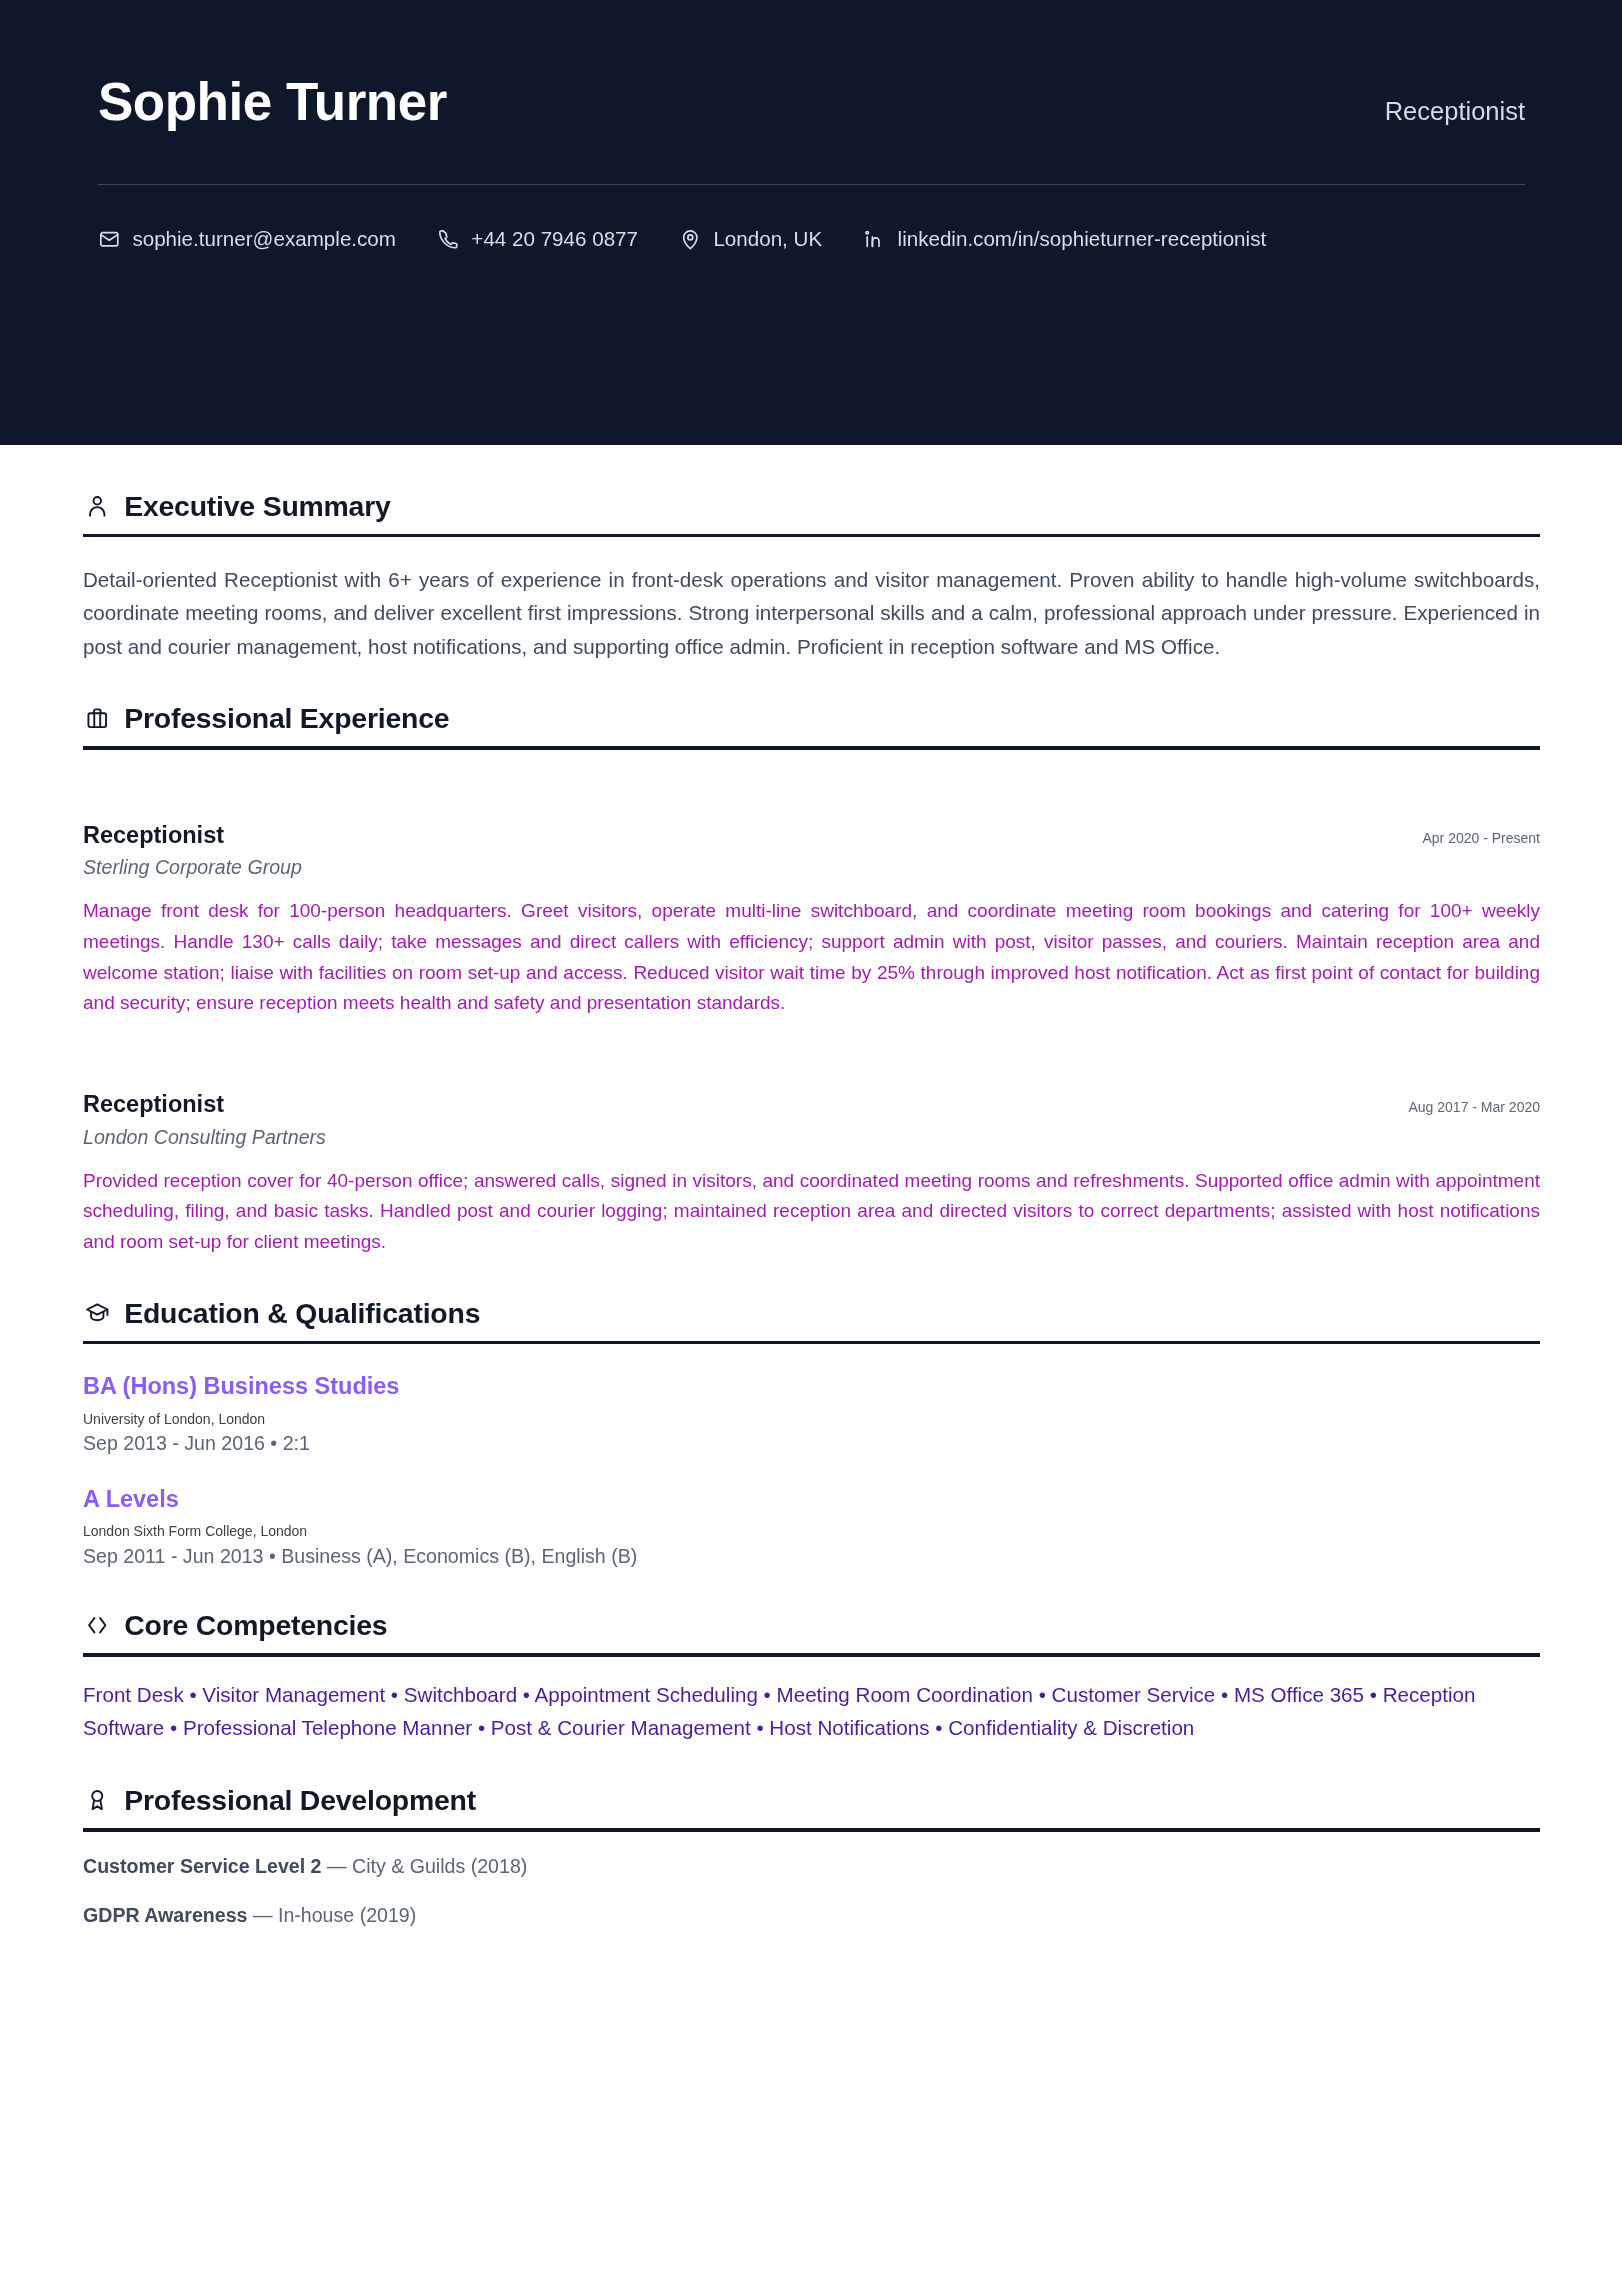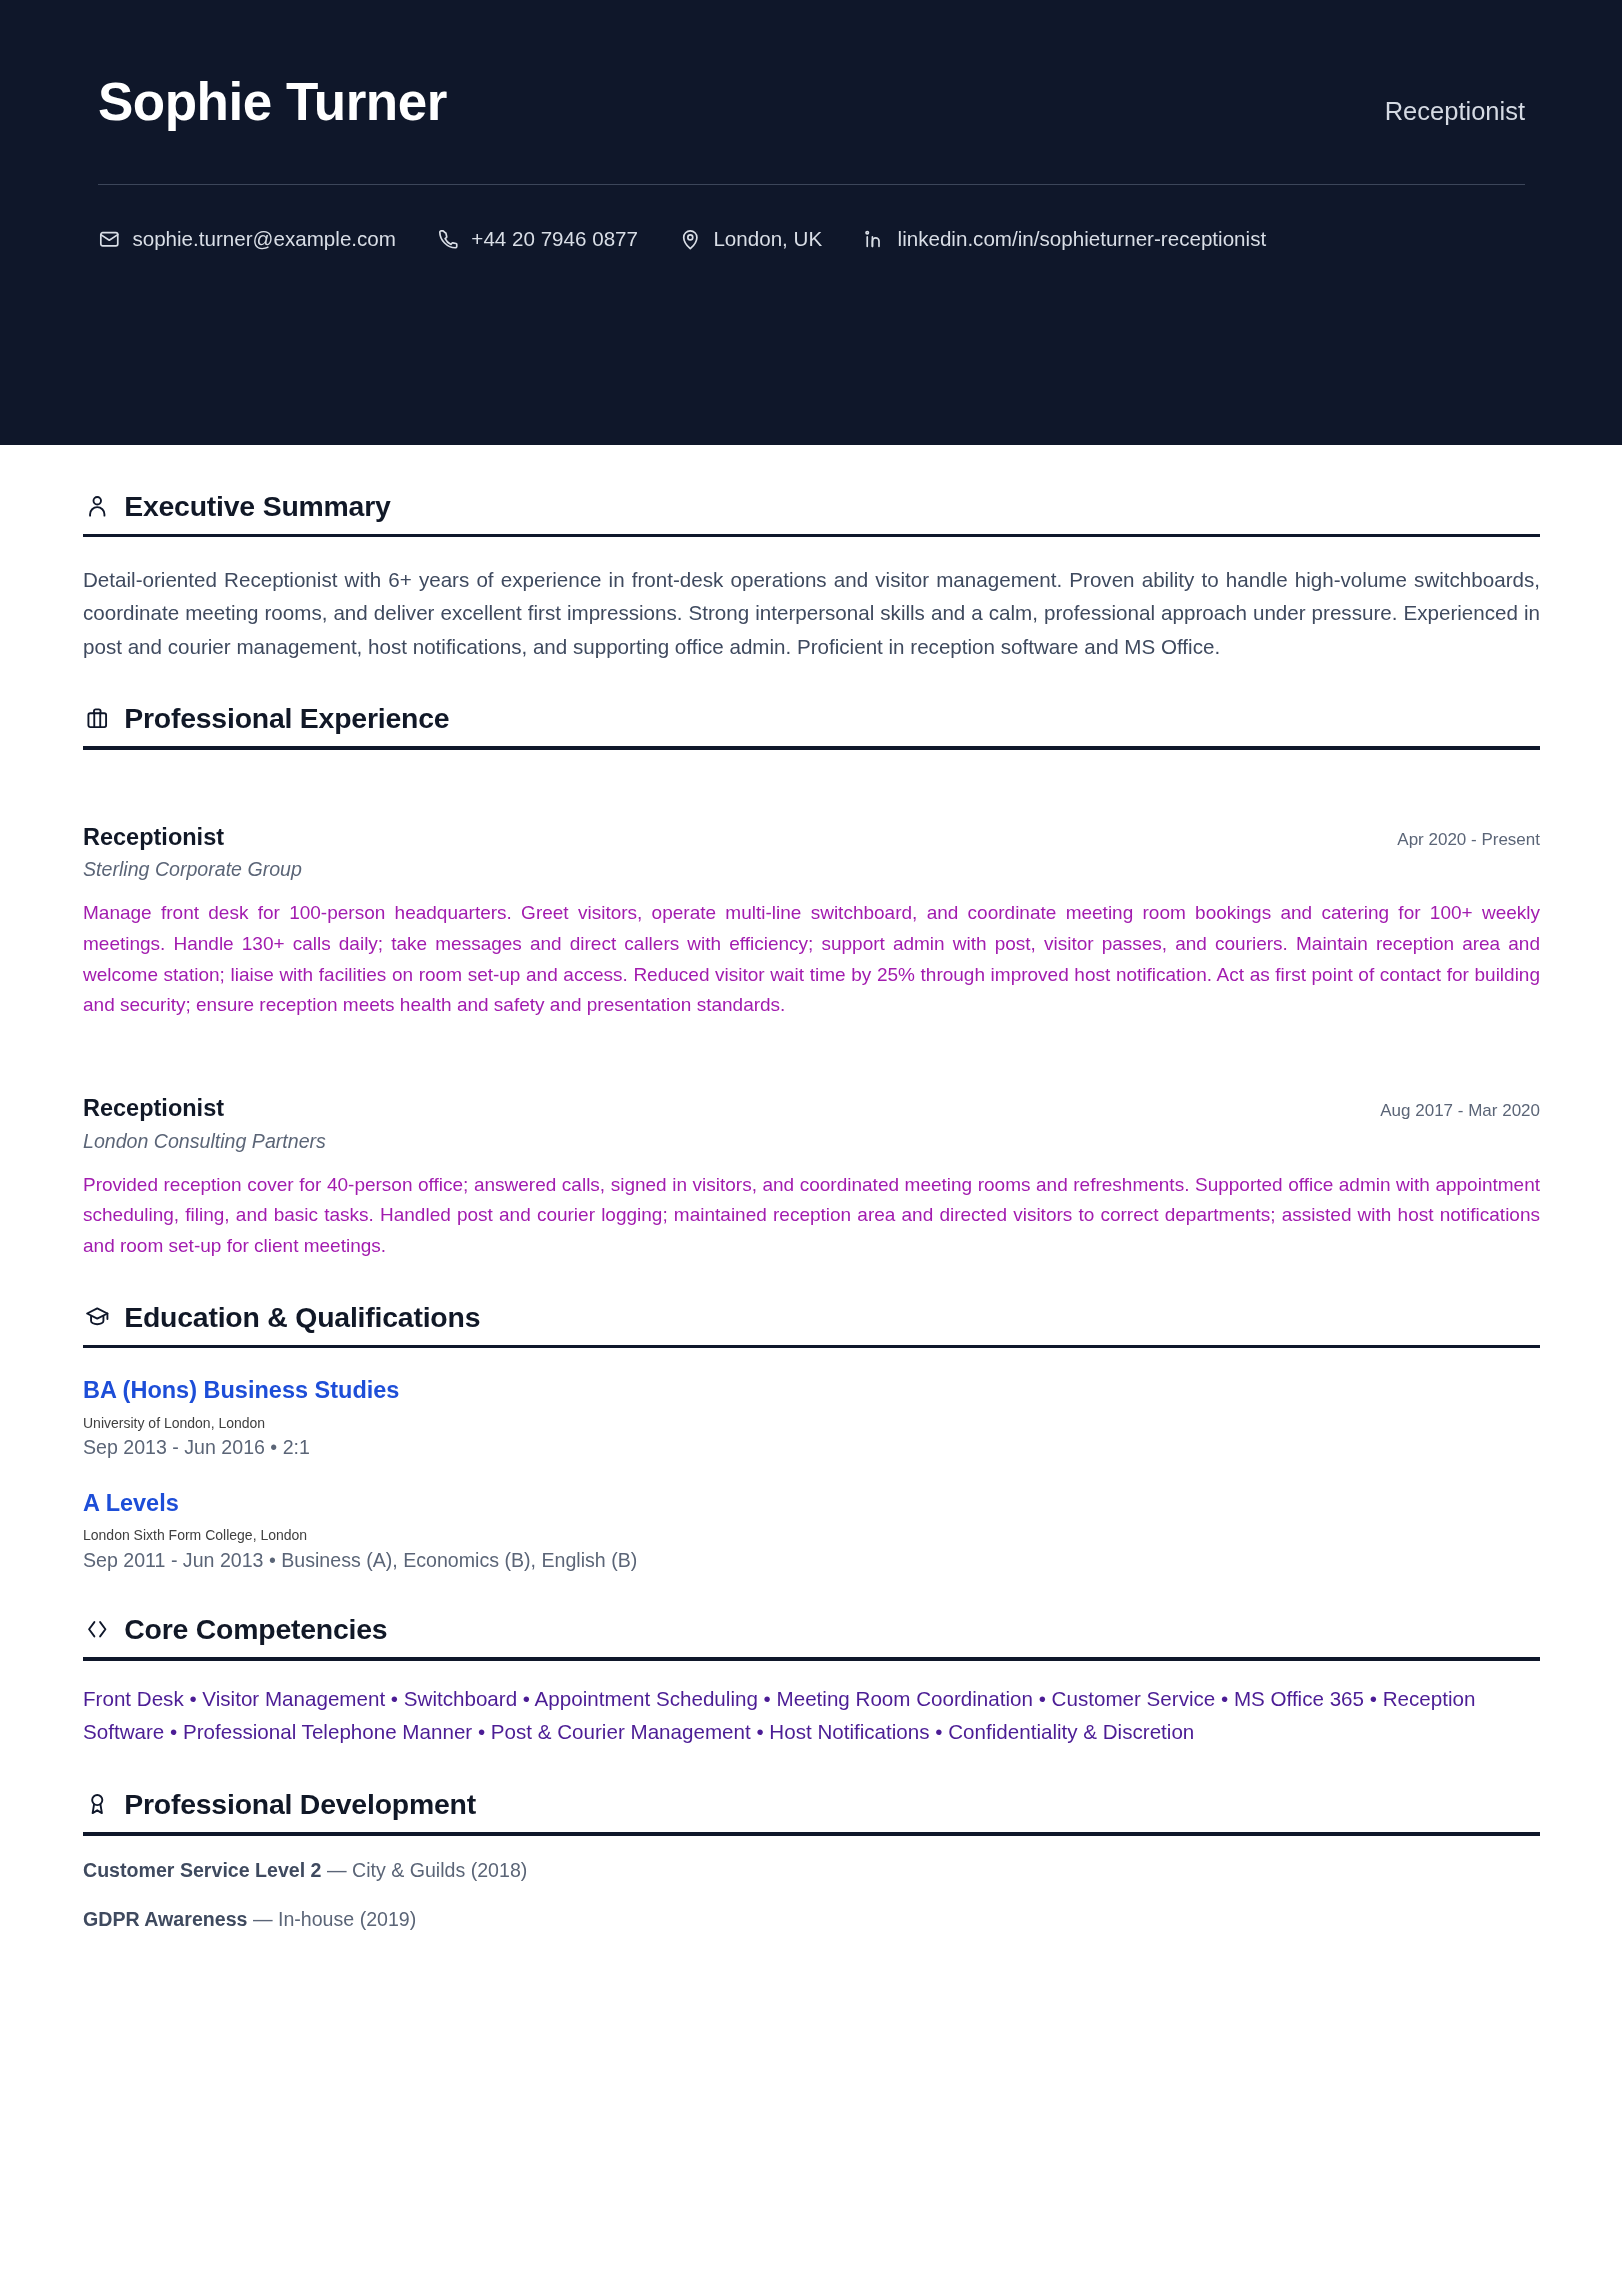--- a/index.html
+++ b/index.html
@@ -144,21 +144,21 @@
     display: flex;
     align-items: baseline;
     justify-content: space-between;
   }
   .job-role {
     font-size: 23.5px;
     font-weight: bold;
     color: #111827;
   }
   .job-dates {
-    font-size: 17px;
+    font-size: 14px;
     color: #5b6577;
     white-space: nowrap;
     margin-top: 48px;
   }
   .job-company {
     margin-top: 7.8px;
     font-size: 19.6px;
     font-style: italic;
     color: #5b6577;
   }
@@ -170,21 +170,21 @@
     text-align: justify;
   }
 
   
   .edu {
     margin-top: 28.4px;
   }
   .edu-degree {
     font-size: 23.5px;
     font-weight: bold;
-    color: #1d4ed8;
+    color: #8b5cf6;
   }
   .edu-school {
     margin-top: 8.8px;
     font-size: 14px;
     color: #404040;
     line-height: 1.45;
   }
   .edu-meta {
     font-size: 19.6px;
     color: #5b6577;

